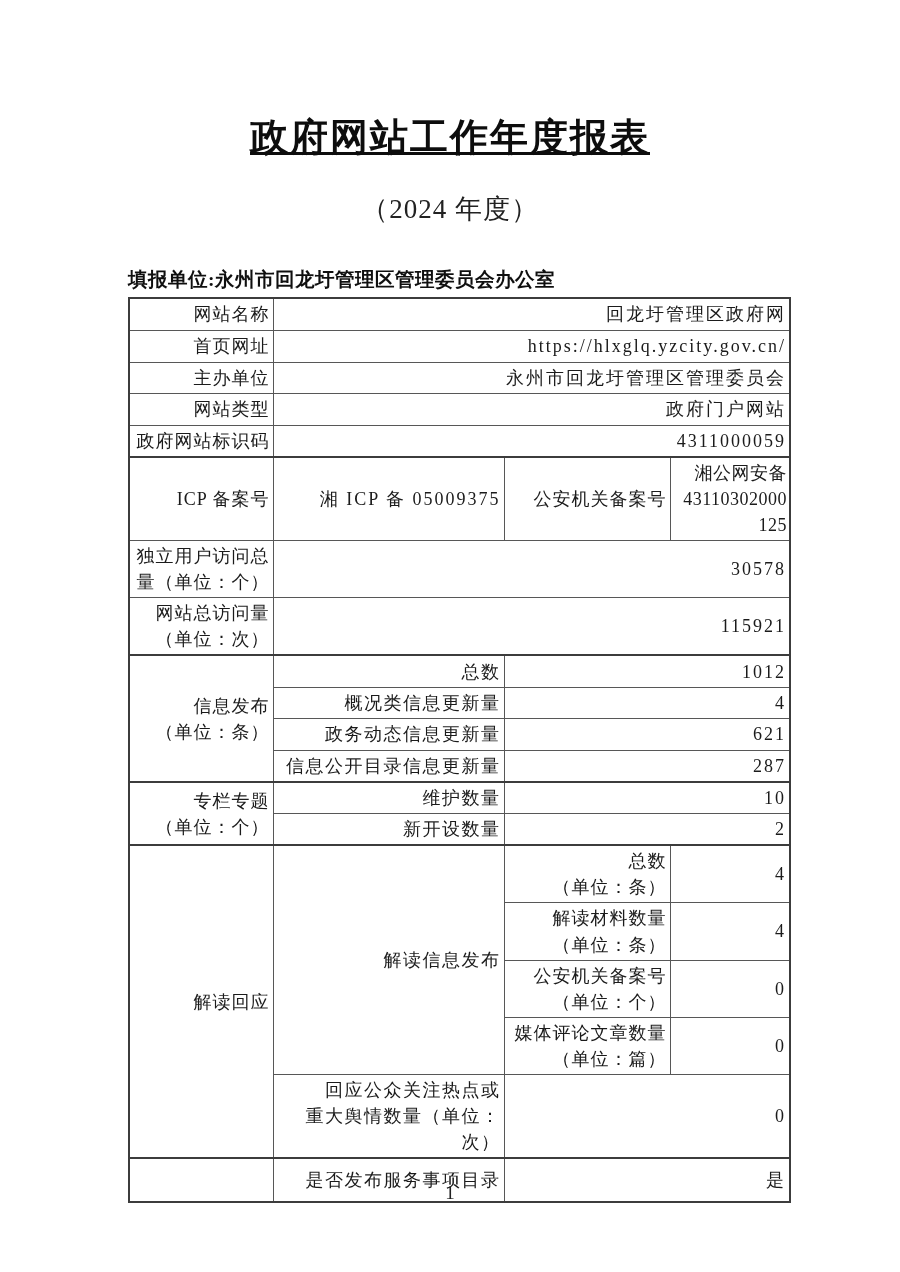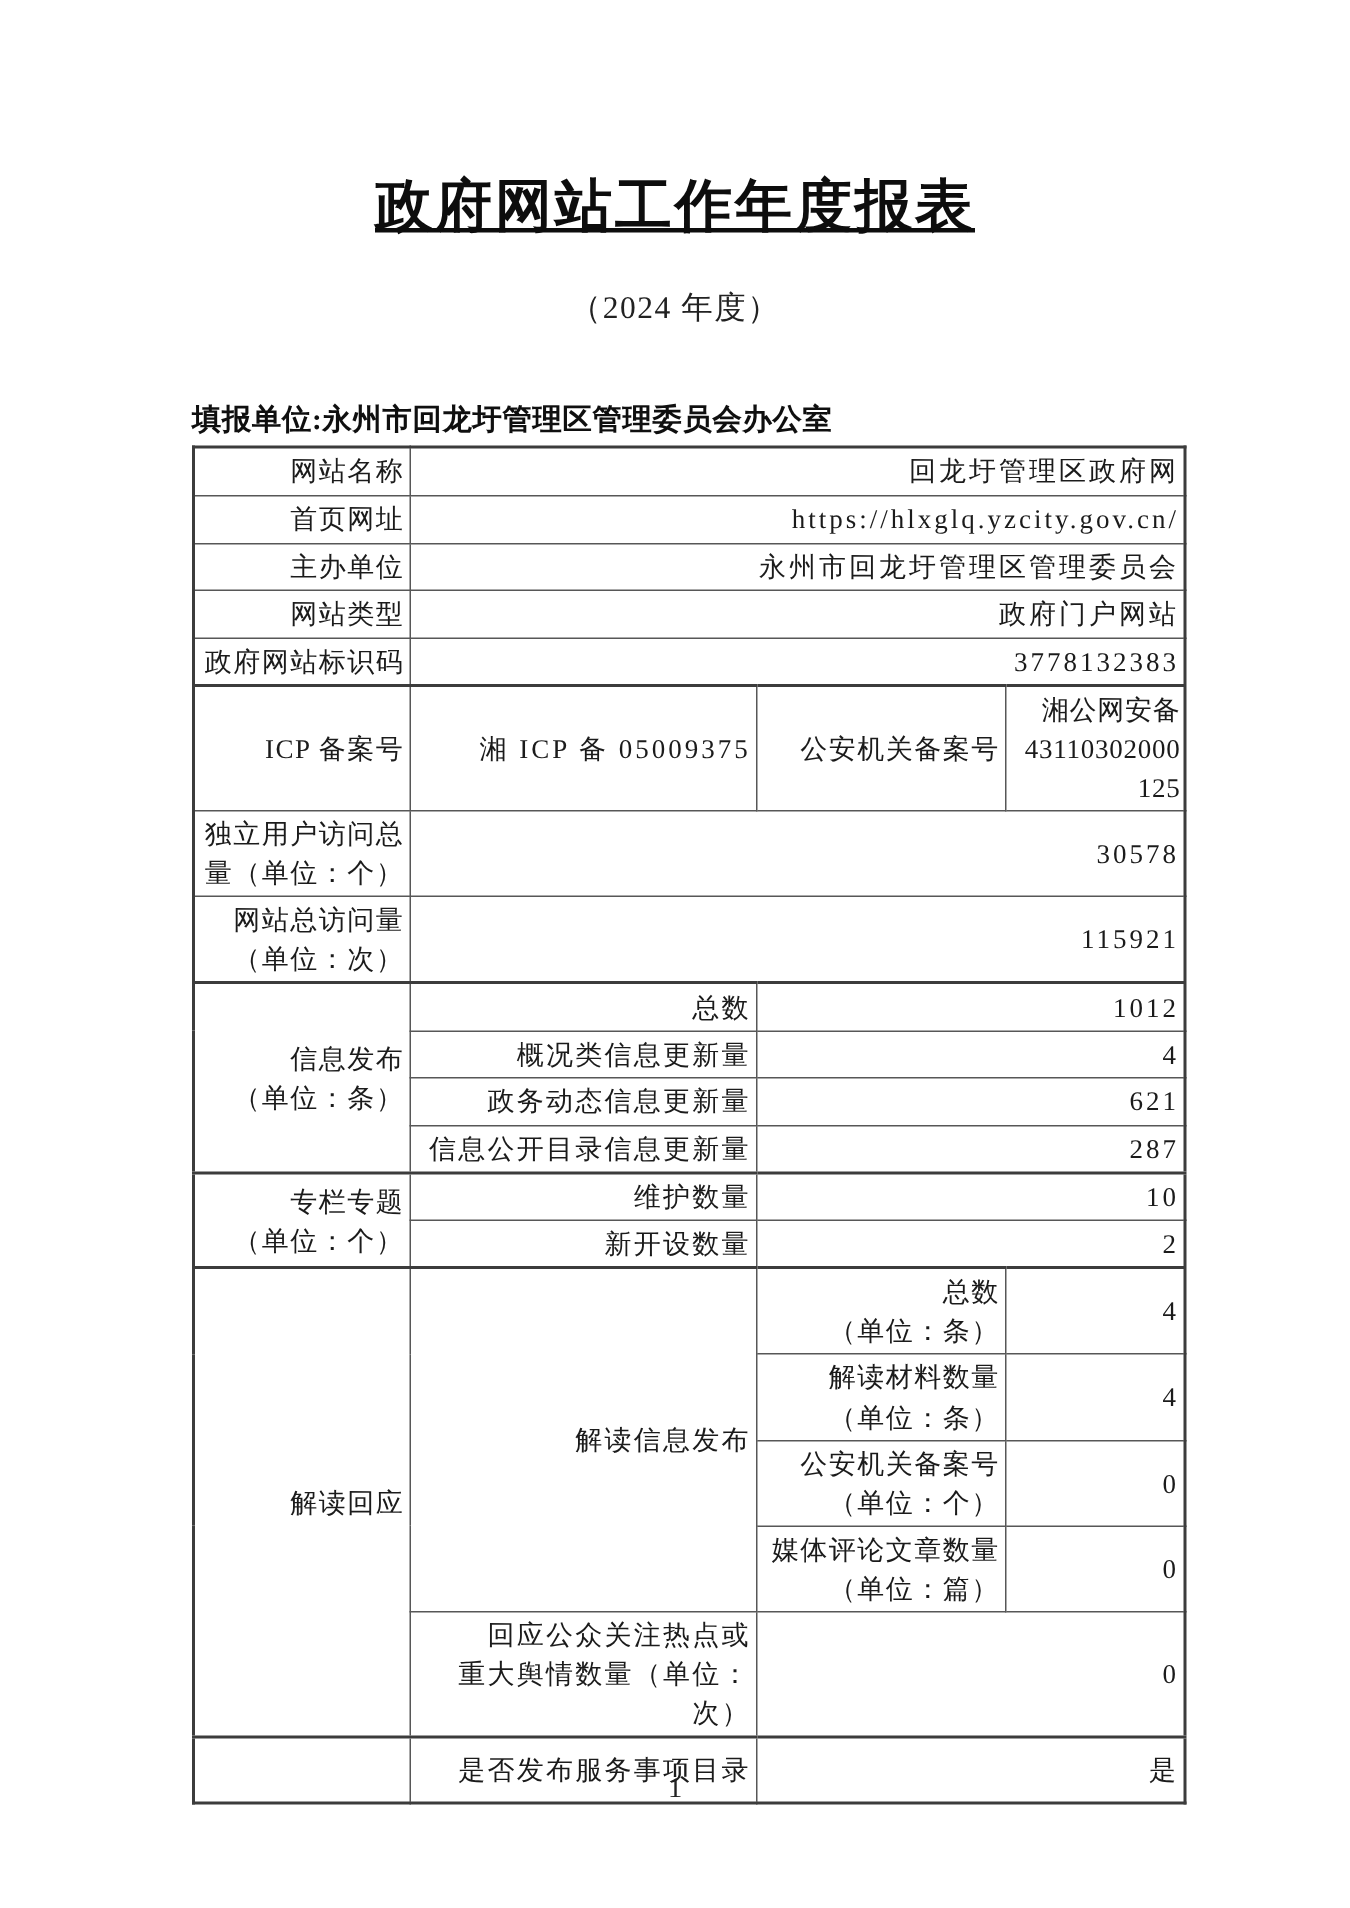--- a/index.html
+++ b/index.html
@@ -13,21 +13,21 @@
     overflow: hidden;
   }
   .title {
     position: absolute; top: 112px; left: 0; width: 900px;
     margin: 0; text-align: center;
     font-family: "Liberation Sans", "DejaVu Sans", sans-serif;
     font-weight: bold; font-size: 38px; letter-spacing: 2px; color: #0d0d0d; text-decoration: underline;
   }
   .subtitle {
     position: absolute; top: 191px; left: 0; width: 900px;
-    text-align: center; font-size: 21px; letter-spacing: 1px; color: #222;
+    text-align: center; font-size: 27px; letter-spacing: 1px; color: #222;
   }
   .unit-line {
     position: absolute; top: 266px; left: 128px;
     font-weight: bold; font-size: 19.5px; letter-spacing: 0.5px; color: #0f0f0f;
   }
   table.report {
     position: absolute; top: 297px; left: 128px;
     width: 661px; border-collapse: collapse; table-layout: fixed;
     border: 2px solid #3c3c3c;
   }
@@ -91,21 +91,21 @@
       <td class="val" colspan="3">永州市回龙圩管理区管理委员会</td>
     </tr>
 
     <tr class="h32">
       <td class="lab">网站类型</td>
       <td class="val" colspan="3">政府门户网站</td>
     </tr>
 
     <tr class="h31">
       <td class="lab">政府网站标识码</td>
-      <td class="val" colspan="3">3778132383</td>
+      <td class="val" colspan="3">4311000059</td>
     </tr>
 
     <tr class="h79 thick">
       <td class="lab">ICP 备案号</td>
       <td class="val">湘 ICP 备 05009375</td>
       <td class="sub3">公安机关备案号</td>
       <td class="val ml wrapnum">湘公网安备
 43110302000
 125</td>
     </tr>

